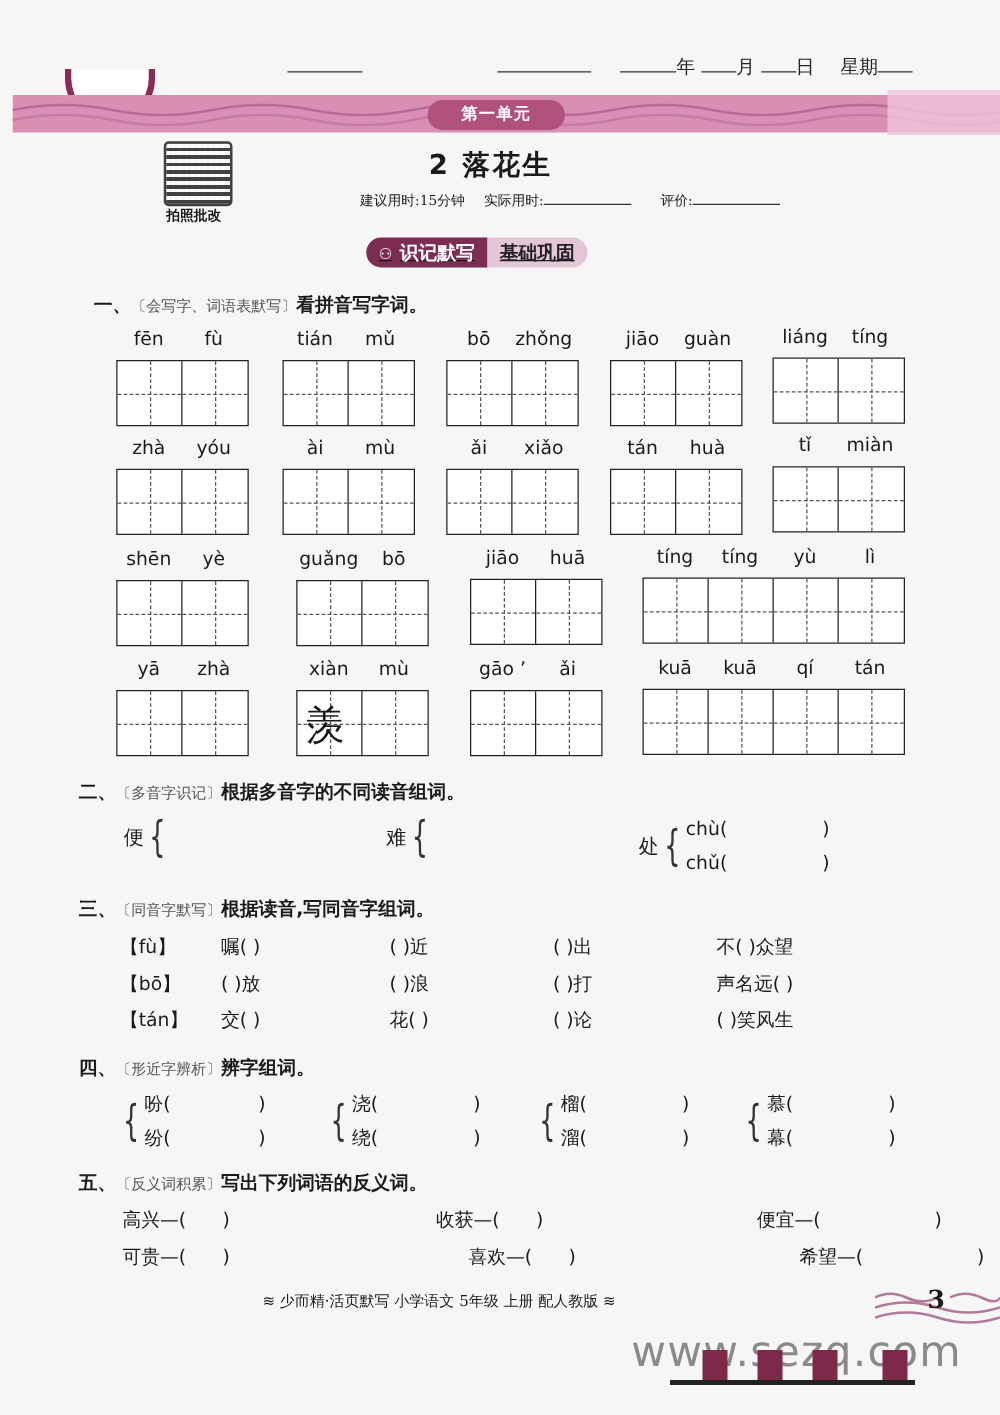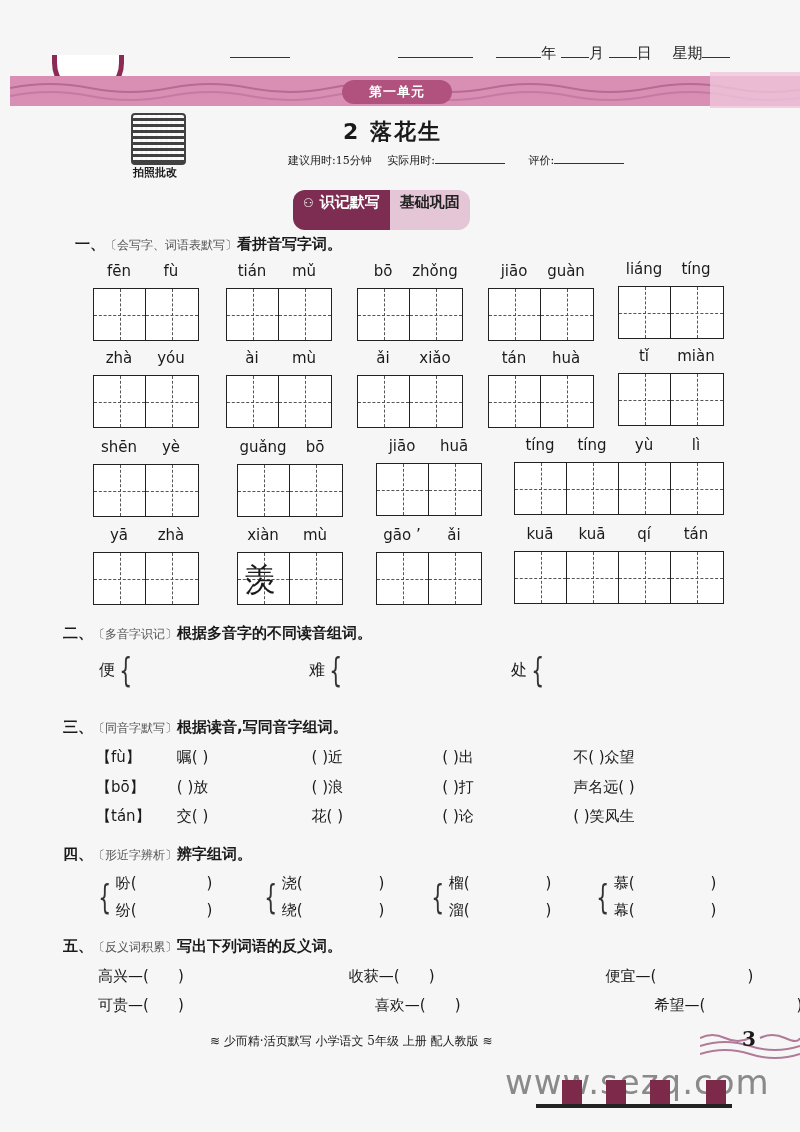--- a/index.html
+++ b/index.html
@@ -19,21 +19,21 @@
   
   .qr { top: 113px; left: 131px; width: 55px; height: 52px; border: 2px solid #222; border-radius: 4px;
     background:
       repeating-linear-gradient(0deg, #222 0 3px, transparent 3px 6px),
       repeating-linear-gradient(90deg, #fff 0 2px, transparent 2px 5px);
     opacity: .85; }
   .qr-label { top: 165px; left: 133px; font-size: 11px; font-weight: bold; }
   .lesson-title { top: 117px; left: 343px; font-size: 22px; font-weight: bold; letter-spacing: 2px; }
   .time-line { top: 153px; left: 288px; font-size: 11px; font-family: "DejaVu Serif", serif; white-space: nowrap; }
   .time-line .ul { display: inline-block; border-bottom: 1px solid #333; width: 70px; height: 10px; margin-right: 20px; }
-  .section-tag { top: 190px; left: 293px; height: 40px; display: flex; }
+  .section-tag { top: 190px; left: 293px; height: 24px; display: flex; text-decoration: underline; }
   .tag-dark { background: #7d2c52; color: #fff; border-radius: 12px 0 0 12px; padding: 0 10px; line-height: 24px;
     font-size: 15px; font-weight: bold; }
   .tag-light { background: #e5c6d6; color: #222; border-radius: 0 12px 12px 0; padding: 0 10px; line-height: 24px;
     font-size: 15px; font-weight: bold; }
 
   
   .qhead { font-size: 15px; font-weight: bold; white-space: nowrap; }
   .qhead .qnum { font-weight: bold; }
   .qhead .qsub { font-weight: normal; font-size: 12px; color: #555; }
 
@@ -297,20 +297,24 @@
   <span style="font-size:16px">便</span>
   <span class="brace">{</span>
 </div>
 <div class="abs poly" style="top:650px;left:309px">
   <span style="font-size:16px">难</span>
   <span class="brace">{</span>
 </div>
 <div class="abs poly" style="top:650px;left:511px">
   <span style="font-size:16px">处</span>
   <span class="brace">{</span>
+  <div class="lines">
+    <div><span>chù(</span><span style="margin-left:76px">)</span></div>
+    <div><span>chǔ(</span><span style="margin-left:76px">)</span></div>
+  </div>
 </div>
 
 <div class="abs qhead" style="top:718px;left:63px">
   <span class="qnum">三、</span><span class="qsub">〔同音字默写〕</span><span>根据读音,写同音字组词。</span>
 </div>
 <div class="abs row-text" style="top:748px;left:96px">
   <span style="display:inline-block;width:76px">【fù】</span>
   <span style="display:inline-block;width:130px">嘱(        )</span>
   <span style="display:inline-block;width:126px">(        )近</span>
   <span style="display:inline-block;width:126px">(        )出</span>
@@ -367,21 +371,21 @@
   <span class="qnum">五、</span><span class="qsub">〔反义词积累〕</span><span>写出下列词语的反义词。</span>
 </div>
 <div class="abs row-text" style="top:967px;left:98px">
   <span style="display:inline-block;width:80px">高兴—(</span><span style="display:inline-block;width:142px">)</span>
   <span style="display:inline-block;width:80px;margin-left:24px">收获—(</span><span style="display:inline-block;width:140px">)</span>
   <span style="display:inline-block;width:80px;margin-left:32px">便宜—(</span><span style="margin-left:62px">)</span>
 </div>
 <div class="abs row-text" style="top:996px;left:98px">
   <span style="display:inline-block;width:80px">可贵—(</span><span style="display:inline-block;width:142px">)</span>
   <span style="display:inline-block;width:80px;margin-left:50px">喜欢—(</span><span style="display:inline-block;width:140px">)</span>
-  <span style="display:inline-block;width:80px;margin-left:55px">希望—(</span><span style="margin-left:62px">)</span>
+  <span style="display:inline-block;width:80px;margin-left:40px">希望—(</span><span style="margin-left:62px">)</span>
 </div>
 
 <div class="abs footer">≋ 少而精·活页默写   小学语文   5年级   上册   配人教版 ≋</div>
 <svg class="abs" style="top:1030px;left:700px" width="100" height="30">
   <path d="M0 8 Q12 2 25 8 T50 8 M60 8 Q72 2 85 8 T100 8" stroke="#b07a98" stroke-width="2" fill="none"></path>
   <path d="M0 16 Q25 8 50 16 T100 16" stroke="#b07a98" stroke-width="2" fill="none"></path>
   <path d="M0 24 Q25 16 50 24 T100 24" stroke="#b07a98" stroke-width="2" fill="none"></path>
 </svg>
 <div class="abs page-num">3</div>
 <div class="abs watermark">www.sezq.com</div>

